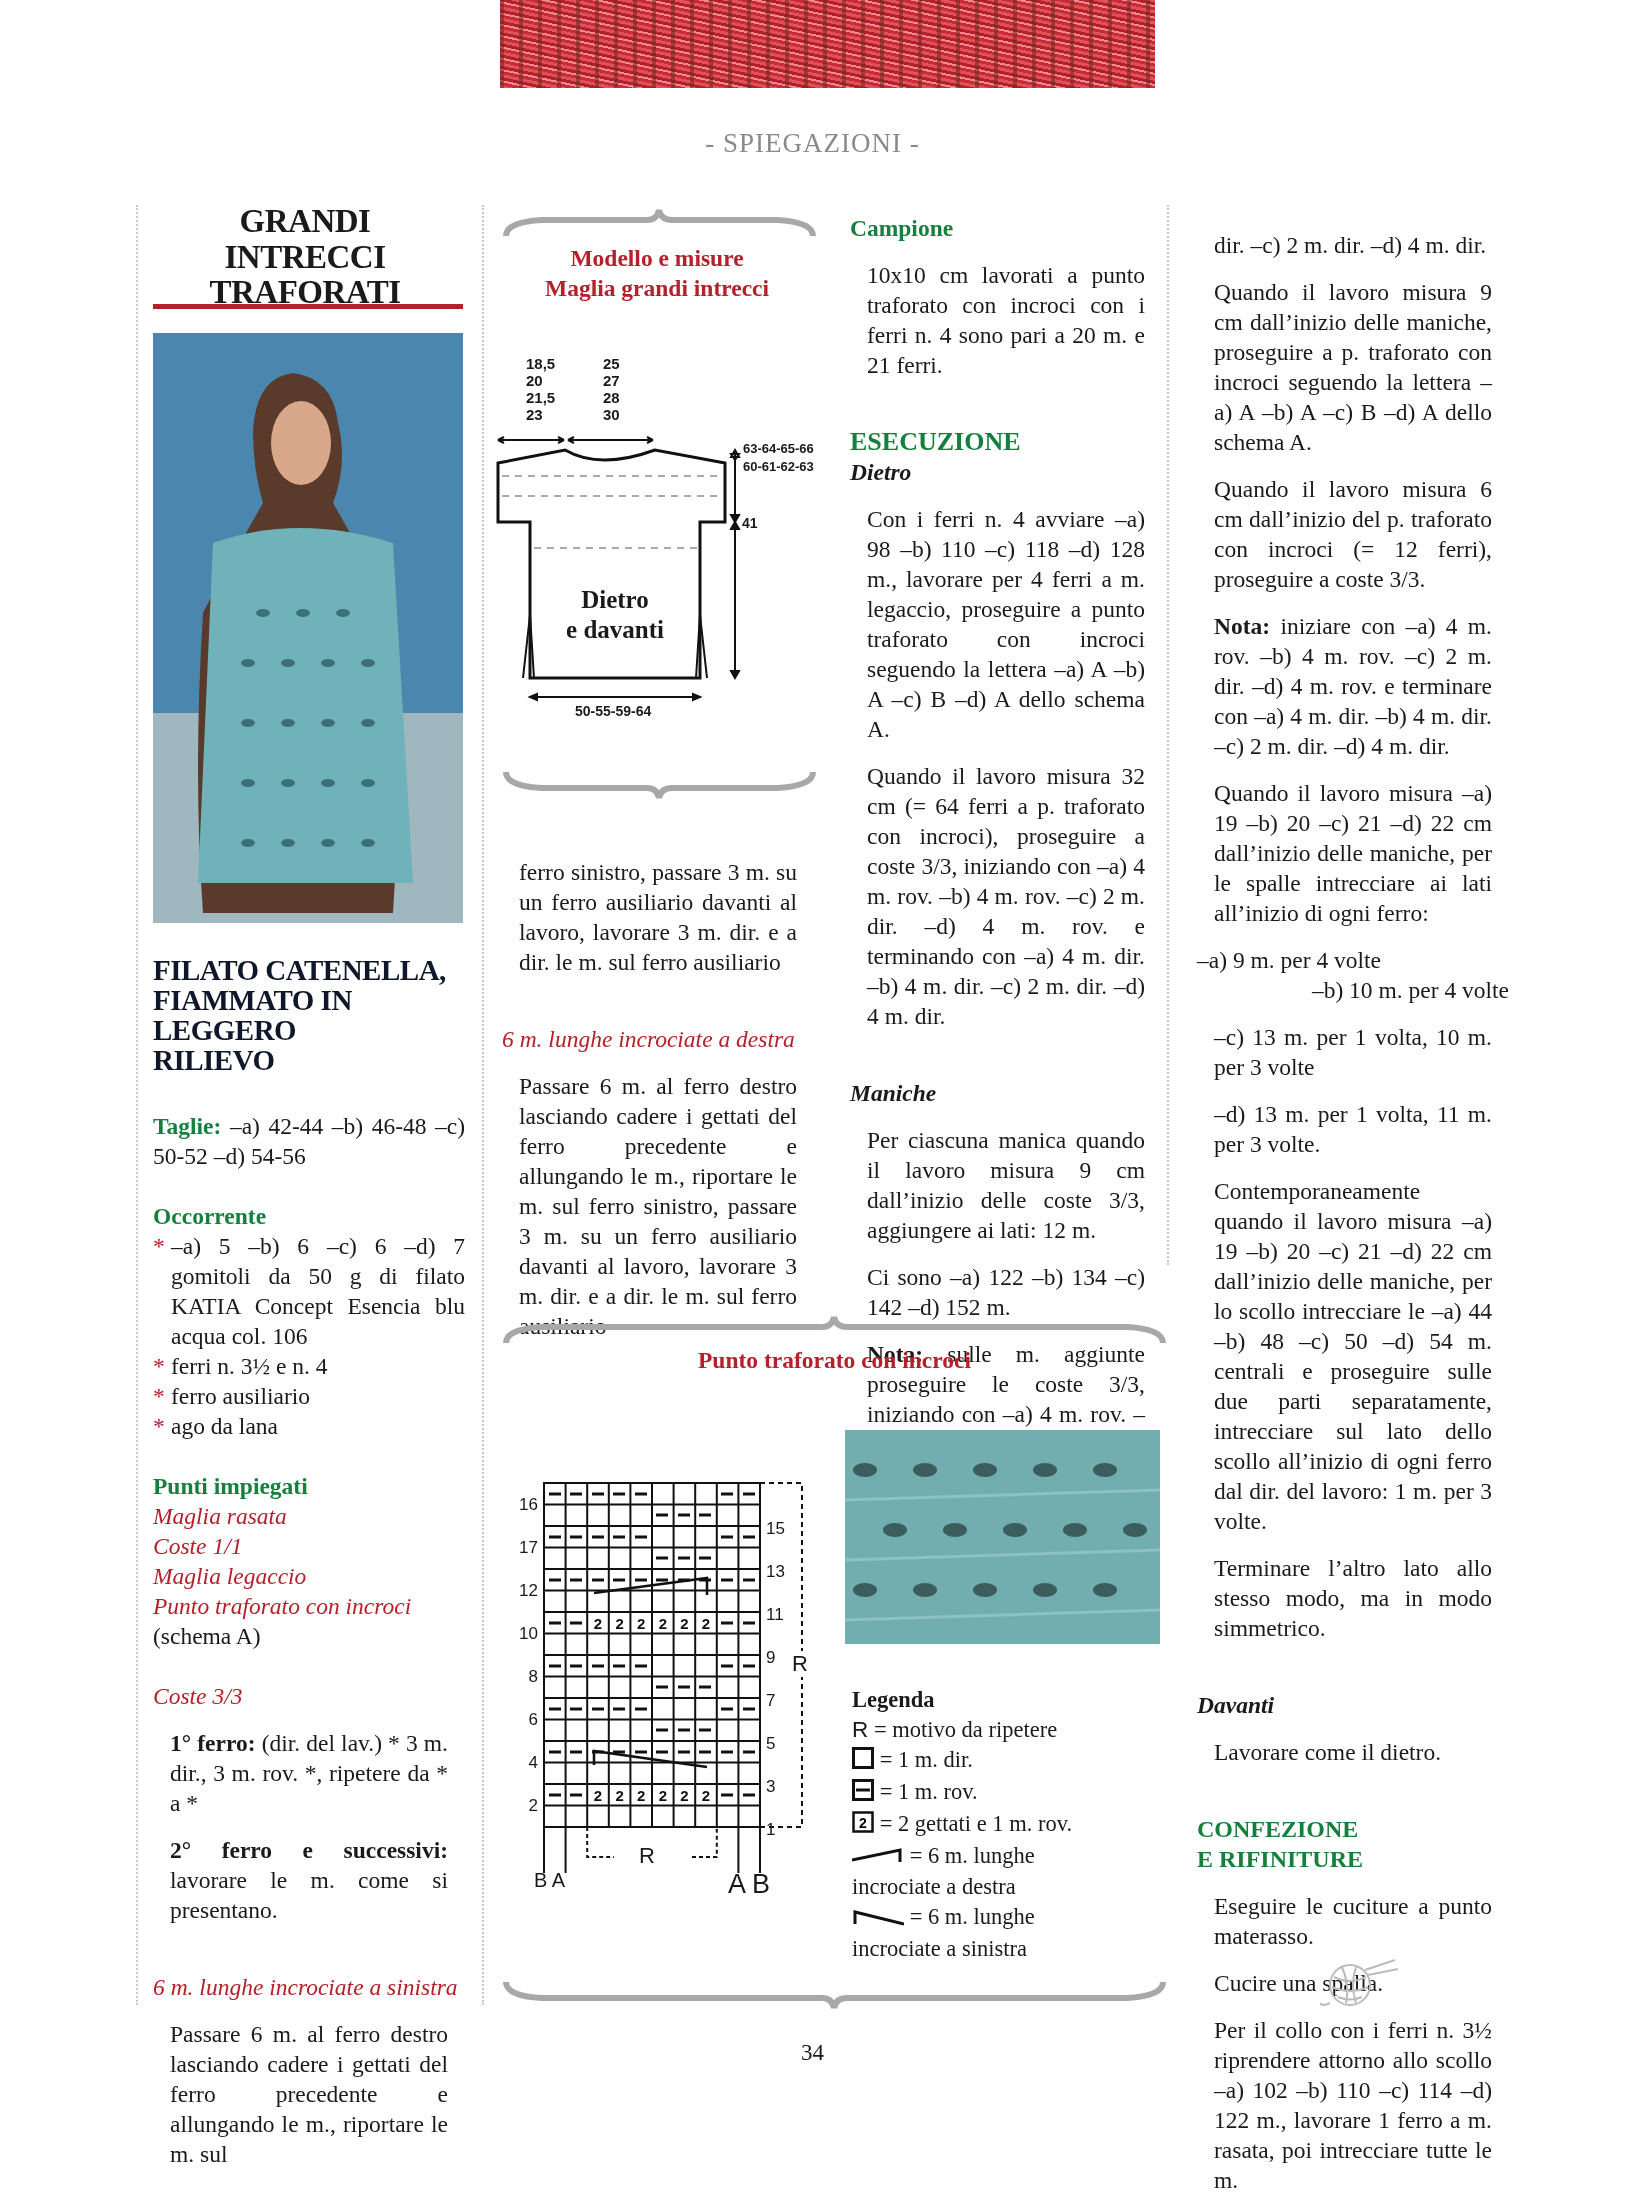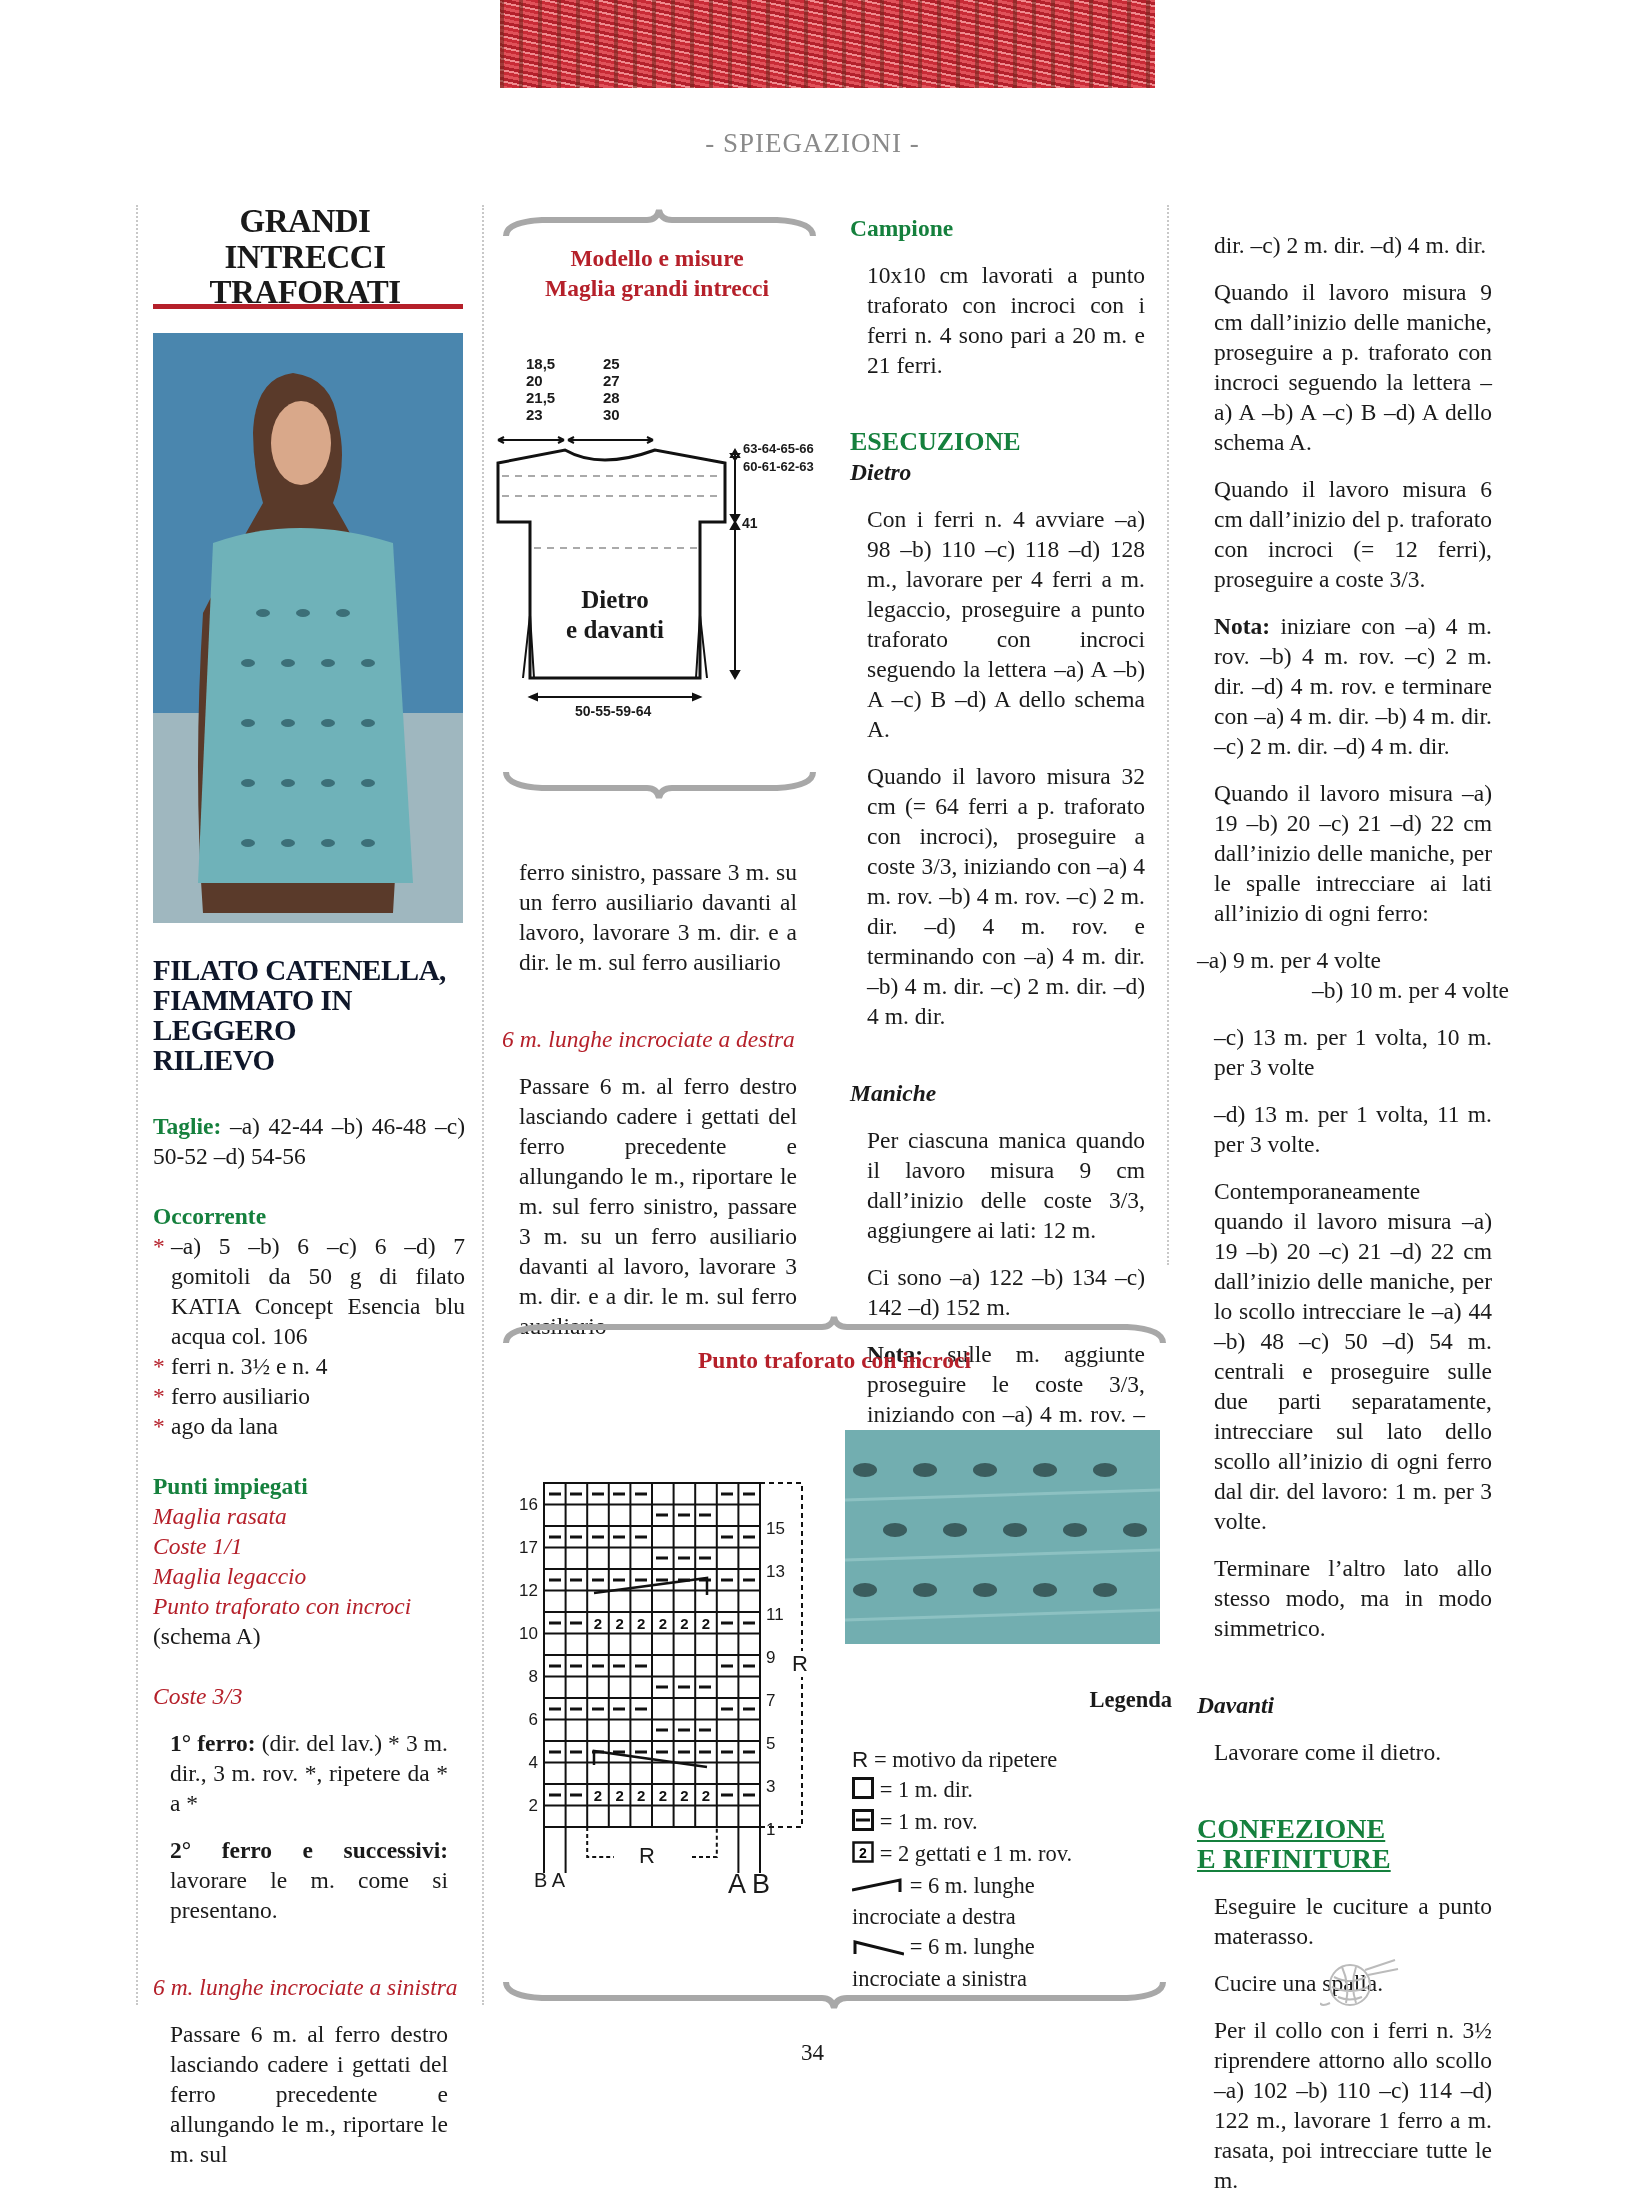--- a/index.html
+++ b/index.html
@@ -215,21 +215,21 @@
   <div style="text-align:left">–a) 9 m. per 4 volte</div>
   <div style="text-align:right">–b) 10 m. per 4 volte</div>
   <p>–c) 13 m. per 1 volta, 10 m. per 3 volte</p>
   <p>–d) 13 m. per 1 volta, 11 m. per 3 volte.</p>
   <p>Contemporaneamente quando il lavoro misura –a) 19 –b) 20 –c) 21 –d) 22 cm dall’inizio delle maniche, per lo scollo intrecciare le –a) 44 –b) 48 –c) 50 –d) 54 m. centrali e proseguire sulle due parti separatamente, intrecciare sul lato dello scollo all’inizio di ogni ferro dal dir. del lavoro: 1 m. per 3 volte.</p>
   <p>Terminare l’altro lato allo stesso modo, ma in modo simmetrico.</p>
   <div class="gap"></div>
   <div class="bold it">Davanti</div>
   <p>Lavorare come il dietro.</p>
   <div class="gap"></div>
-  <div class="redb" style="font-size:28px;line-height:30px;text-decoration:underline;">
+  <div class="redb" style="font-size:24px;line-height:30px;">
     <div>CONFEZIONE</div>
     <div>E RIFINITURE</div>
   </div>
   <p>Eseguire le cuciture a punto materasso.</p>
   <p>Cucire una spalla.</p>
   <p>Per il collo con i ferri n. 3½ riprendere attorno allo scollo –a) 102 –b) 110 –c) 114 –d) 122 m., lavorare 1 ferro a m. rasata, poi intrecciare tutte le m.</p>
   <p>Cucire l’altra spalla.</p>
   <p style="text-align:left">Chiudere i sottomanica e i fianchi, lasciando sui lati i primi 18 cm aperti.</p>
 </div>
 
@@ -387,21 +387,21 @@
         <ellipse cx="200" cy="160" rx="12" ry="7"></ellipse>
         <ellipse cx="260" cy="160" rx="12" ry="7"></ellipse>
     </g>
     <g stroke="#9fcfcf" stroke-width="3" opacity=".6">
       <path d="M0 70 L315 60 M0 130 L315 120 M0 190 L315 180"></path>
     </g>
   </svg>
 </div>
 
 <div class="abs" style="left:852px;top:1685px;width:320px;font-size:22.5px;line-height:30px;">
-  <div class="bold" style="margin-bottom:30px;text-align:right;">Legenda</div>
+  <div class="bold" style="">Legenda</div>
   <div><span style="font-family:'Liberation Sans',sans-serif;">R</span><span> = motivo da ripetere</span></div>
   <div><span class="legend-sym"><svg width="22" height="22">
           <rect x="1.5" y="1.5" width="19" height="19" fill="none" stroke="#111" stroke-width="3"></rect>
         </svg></span><span> = 1 m. dir.</span></div>
   <div><span class="legend-sym"><svg width="22" height="22">
           <rect x="1.5" y="1.5" width="19" height="19" fill="none" stroke="#111" stroke-width="3"></rect>
           <line x1="4" y1="11" x2="18" y2="11" stroke="#111" stroke-width="3"></line>
         </svg></span><span> = 1 m. rov.</span></div>
   <div><span class="legend-sym"><svg width="22" height="22">
           <rect x="1.5" y="1.5" width="19" height="19" fill="none" stroke="#111" stroke-width="2.5"></rect>

